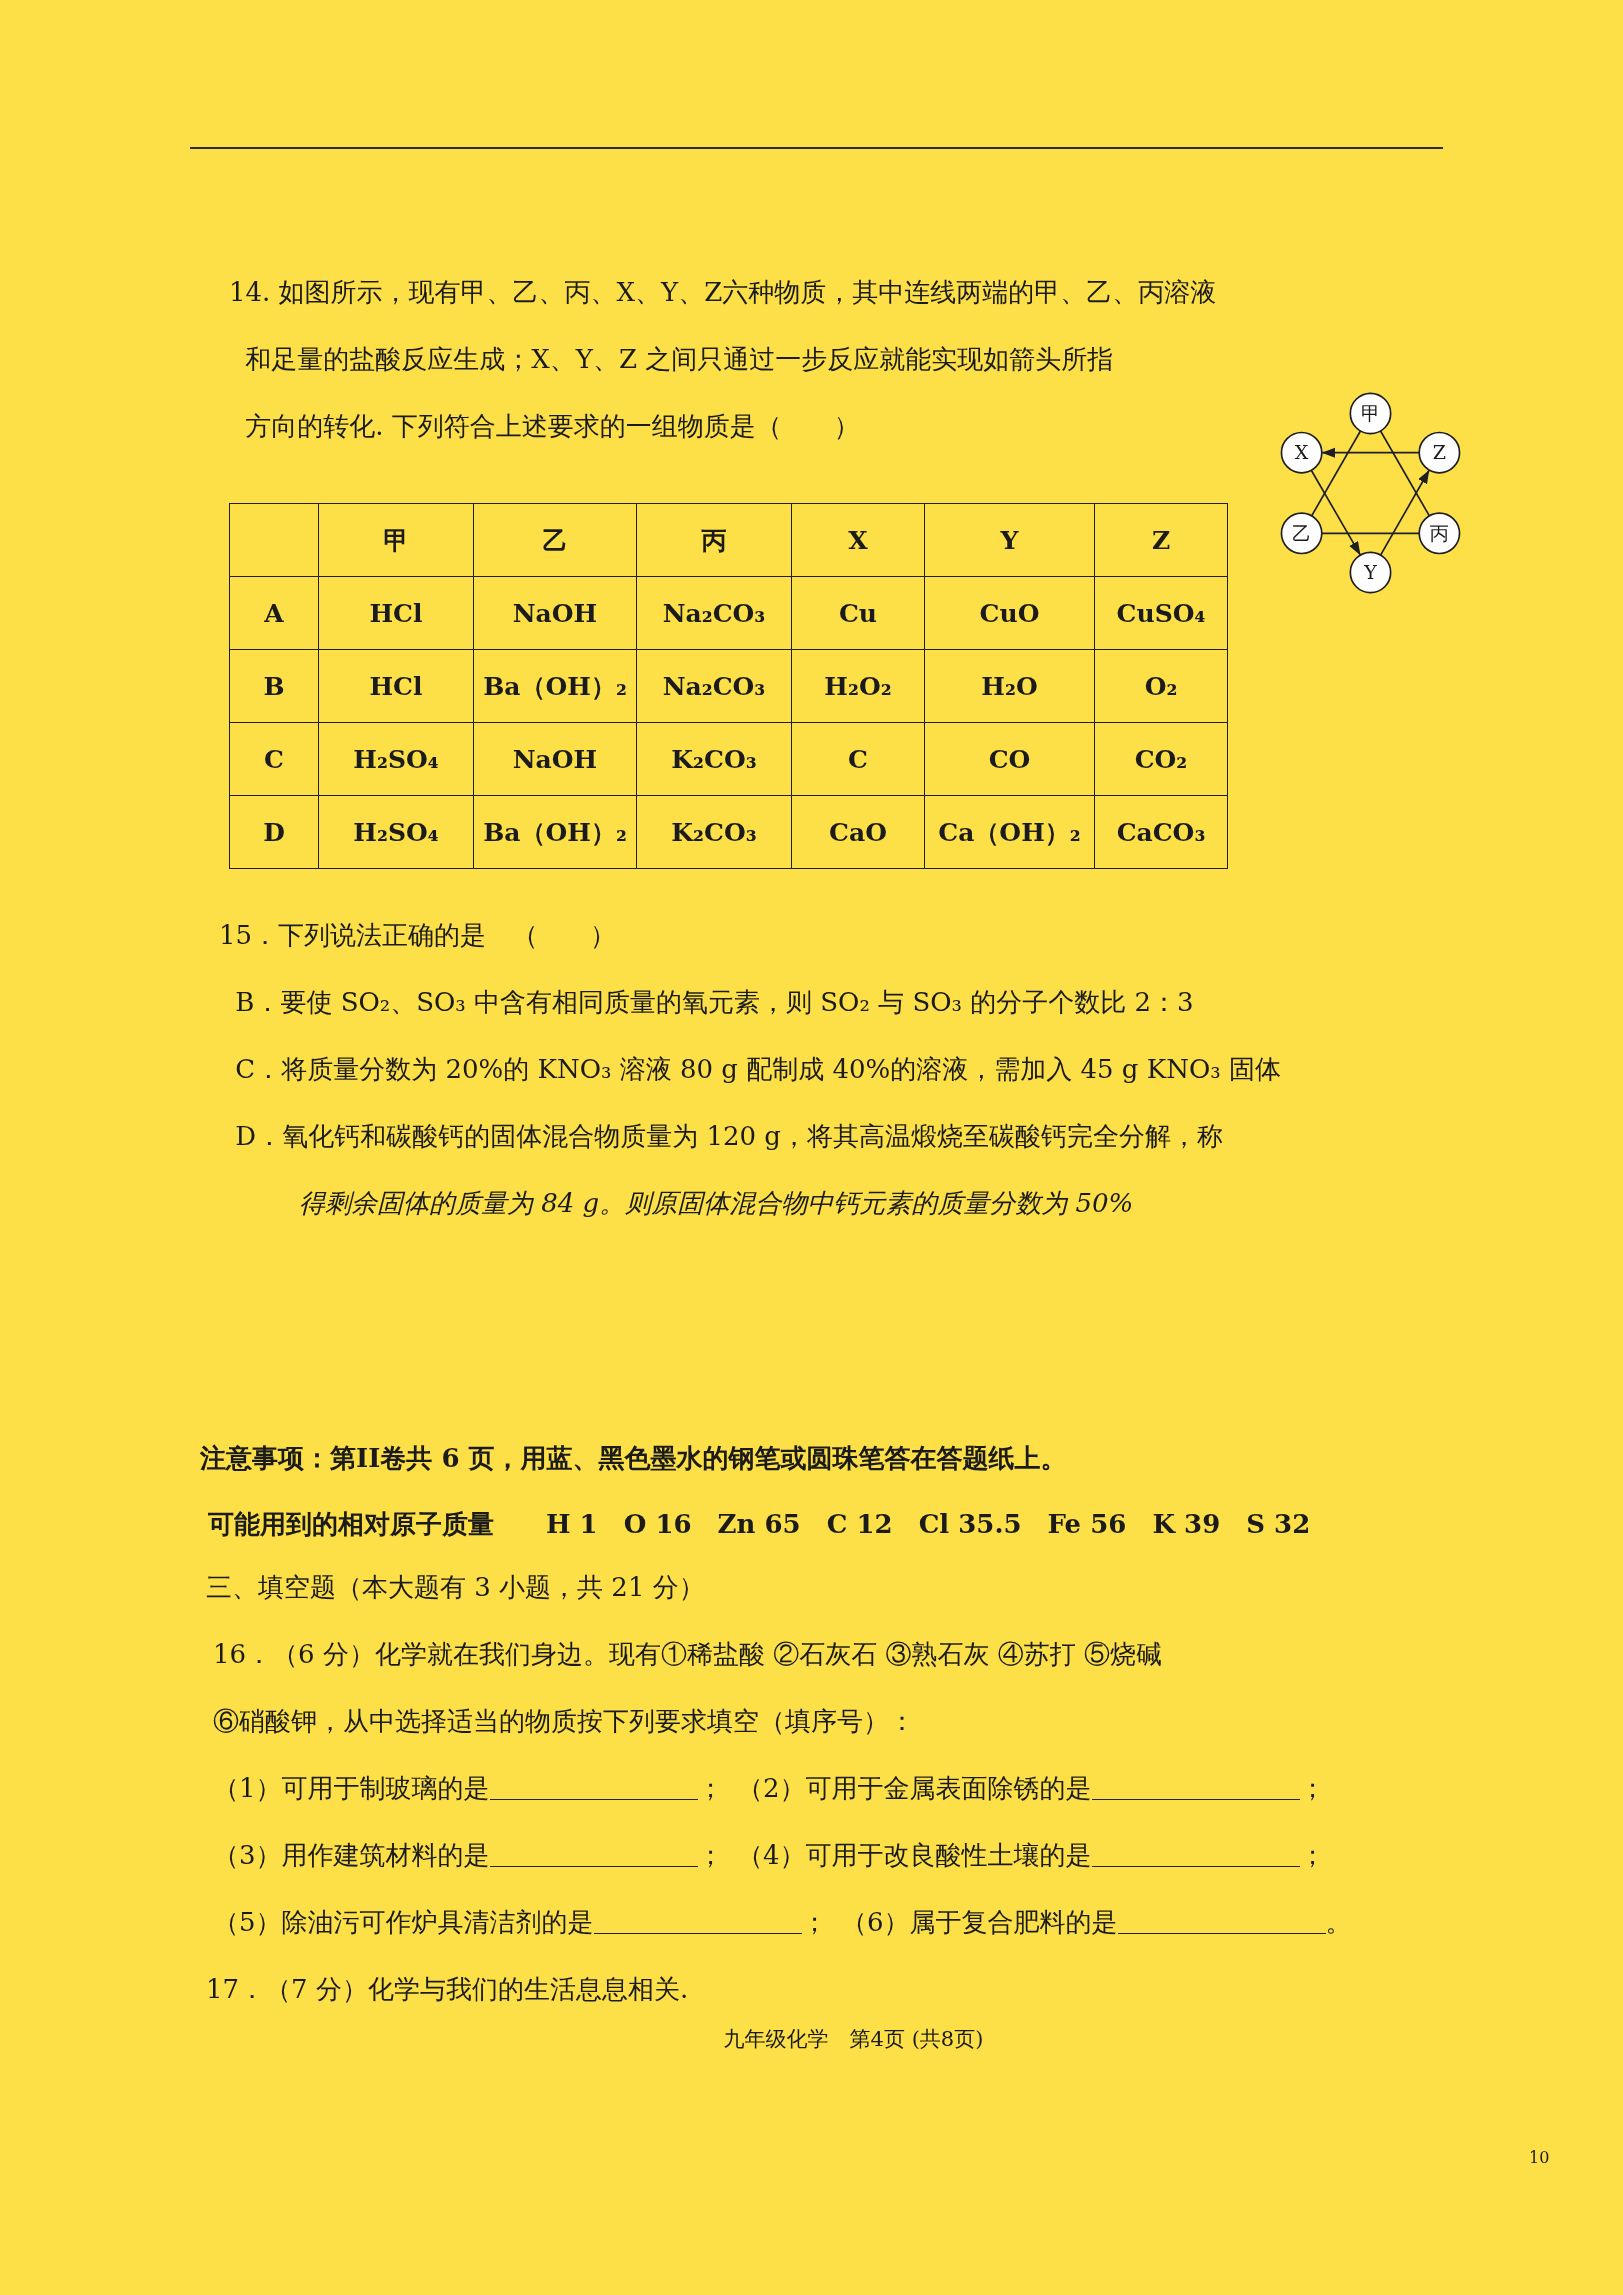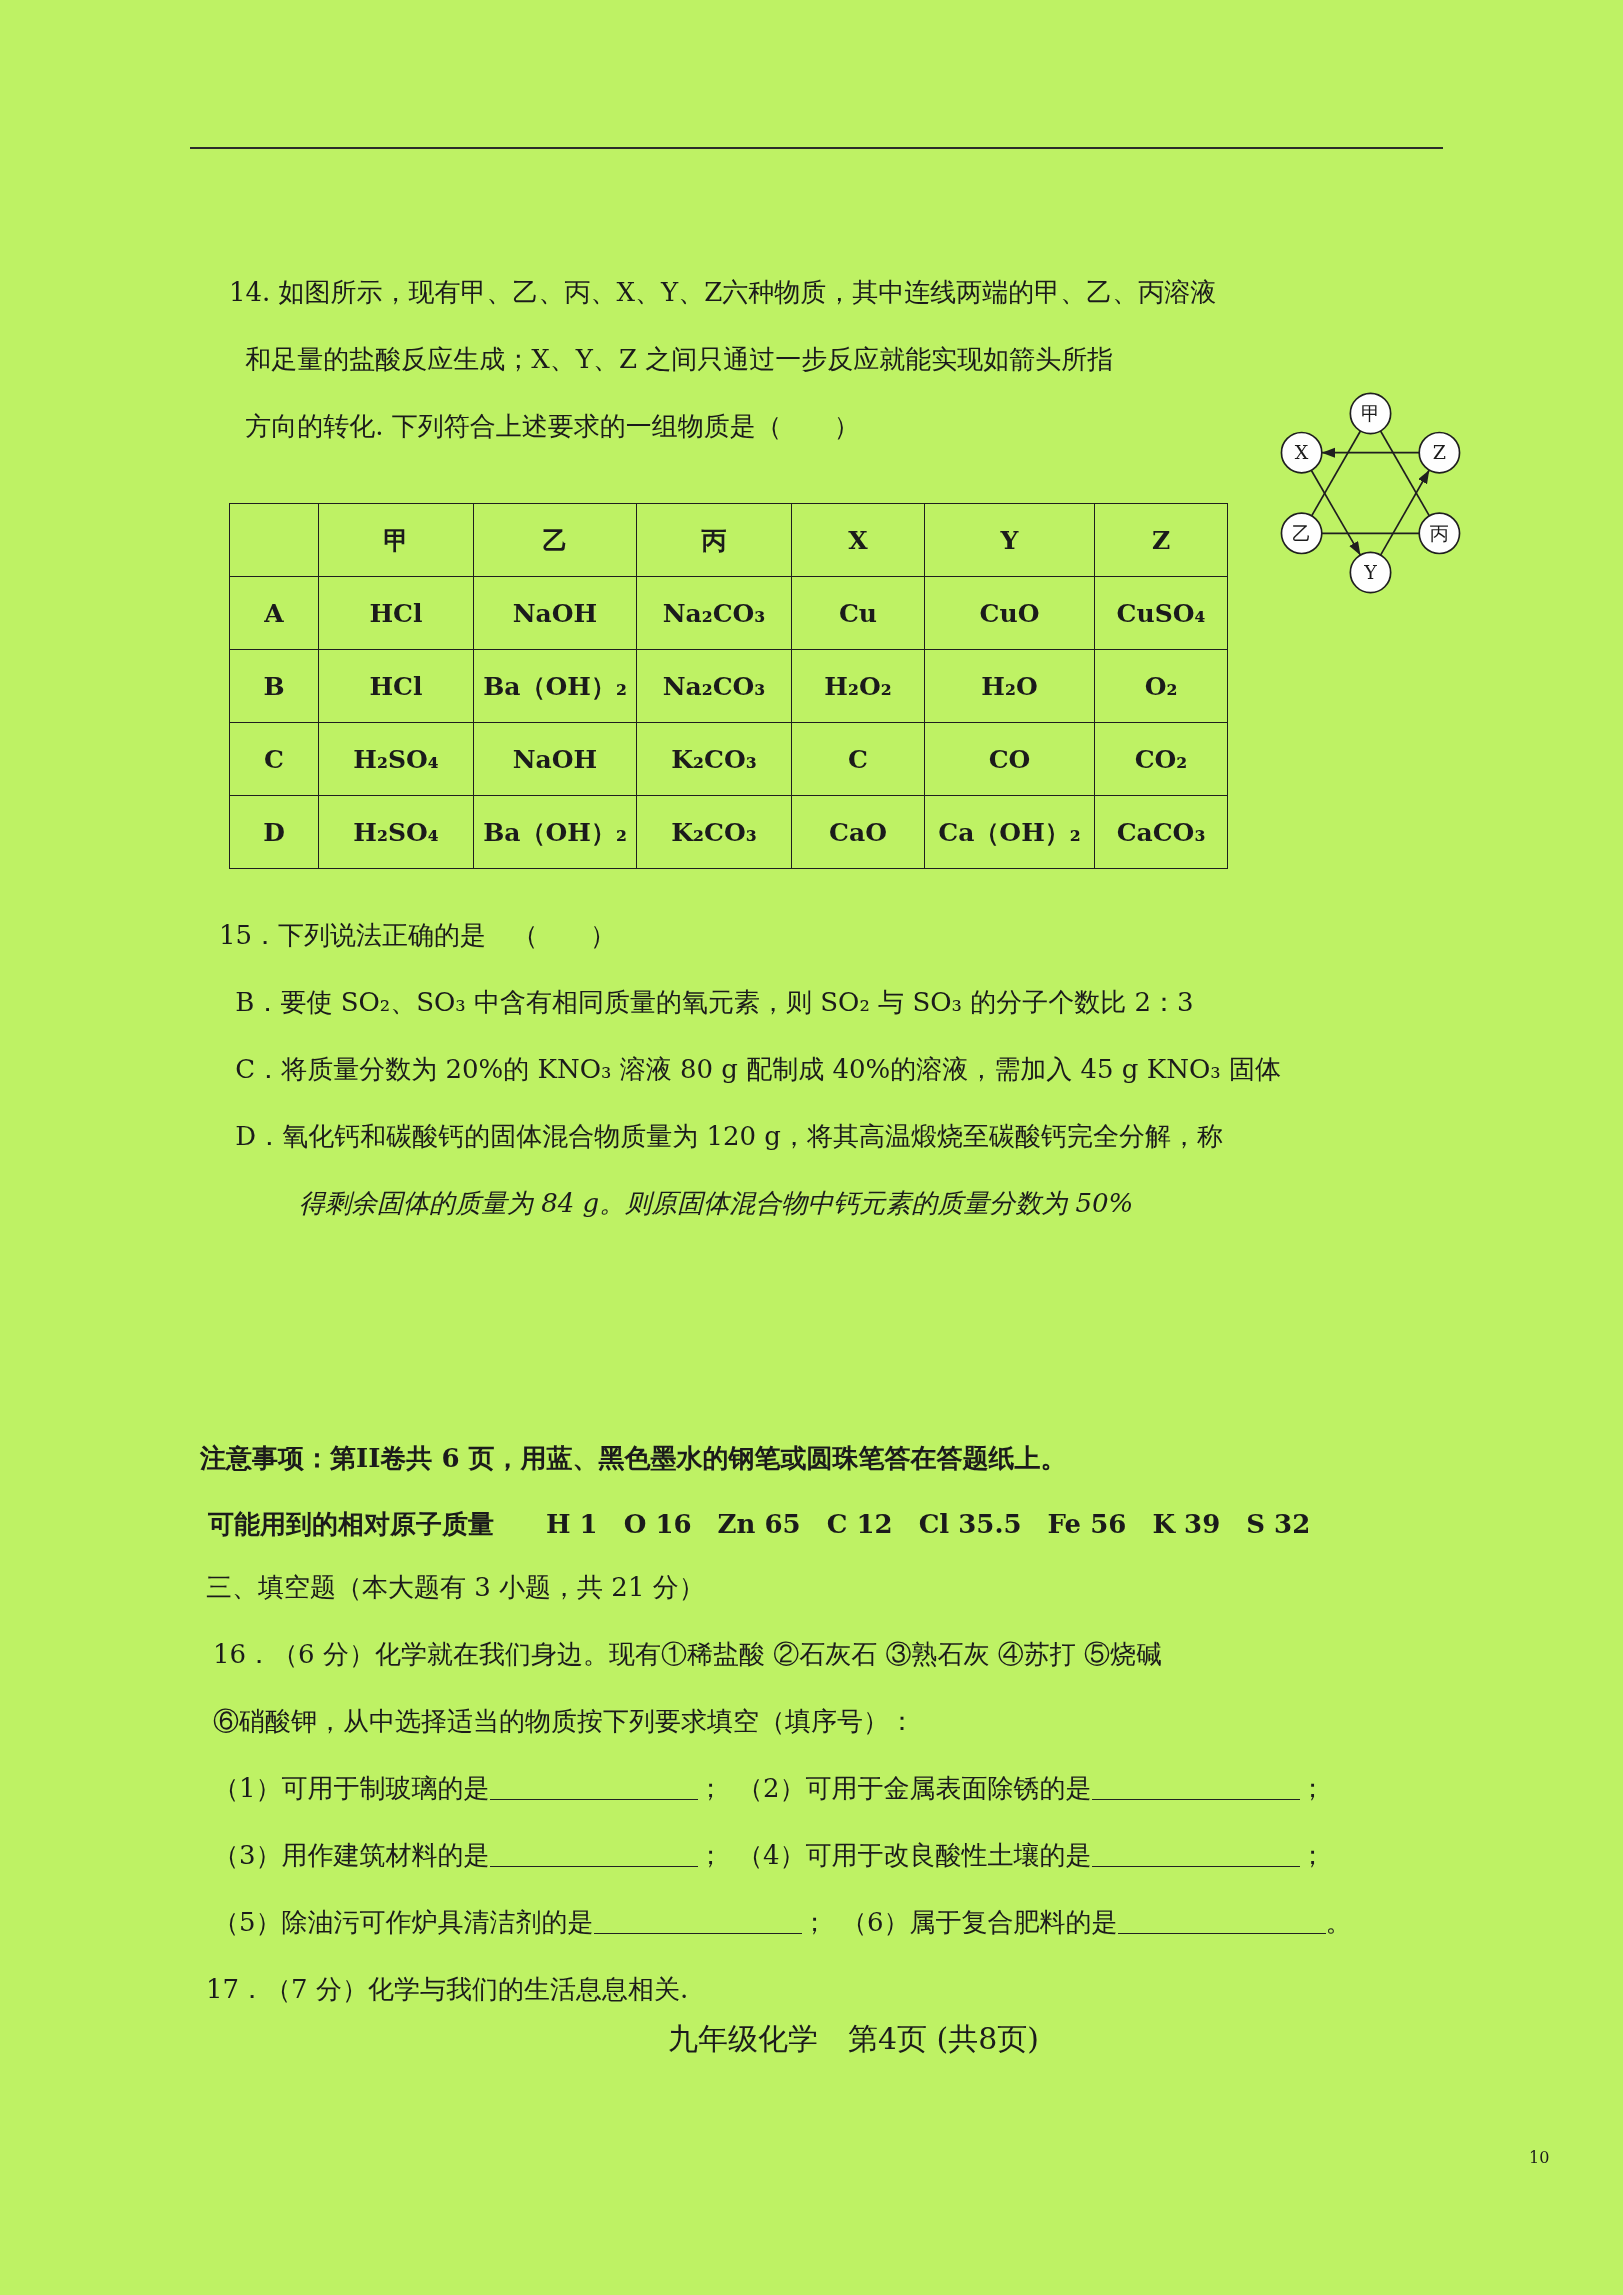--- a/index.html
+++ b/index.html
@@ -1,19 +1,19 @@
 <!DOCTYPE html>
 <html style="font-size:9px"><head>
 <meta charset="utf-8">
 <style>
   html,body{margin:0;padding:0;background:#ffffff;}
   .page{
     position:relative;
     width:1623px;height:2295px;
-    background:#bef264;
+    background:#fde047;
     font-family:"DejaVu Serif","Liberation Serif",serif;
     color:#1b1b1b;
     overflow:hidden;
   }
   .abs{position:absolute;}
   .line{white-space:nowrap;}
   .txt{font-size:26px;line-height:67px;}
   .bold{font-weight:700;}
   .indent1{margin-left:16.3px;}
   .indentD{margin-left:80px;font-style:italic;}
@@ -24,21 +24,21 @@
     text-align:center;vertical-align:middle;
     font-size:25px;font-weight:700;height:72px;padding:0 2.2px;
     white-space:nowrap;
   }
   .blank{
     display:inline-block;width:208px;height:22.4px;
     border-bottom:1.7px solid #222;margin-bottom:-3.4px;
   }
   .gap{margin-left:13.5px;}
   .sec-title{font-size:30px;font-weight:700;}
-  .footer-text{font-size:30px;line-height:34px;}
+  .footer-text{font-size:21px;line-height:34px;}
   .page-num{font-size:16px;line-height:27px;}
 </style>
 </head>
 <body>
 
 <div class="page">
 
   <div class="topline"></div>
 
   <div class="abs txt" style="left:229px;top:259px;">

